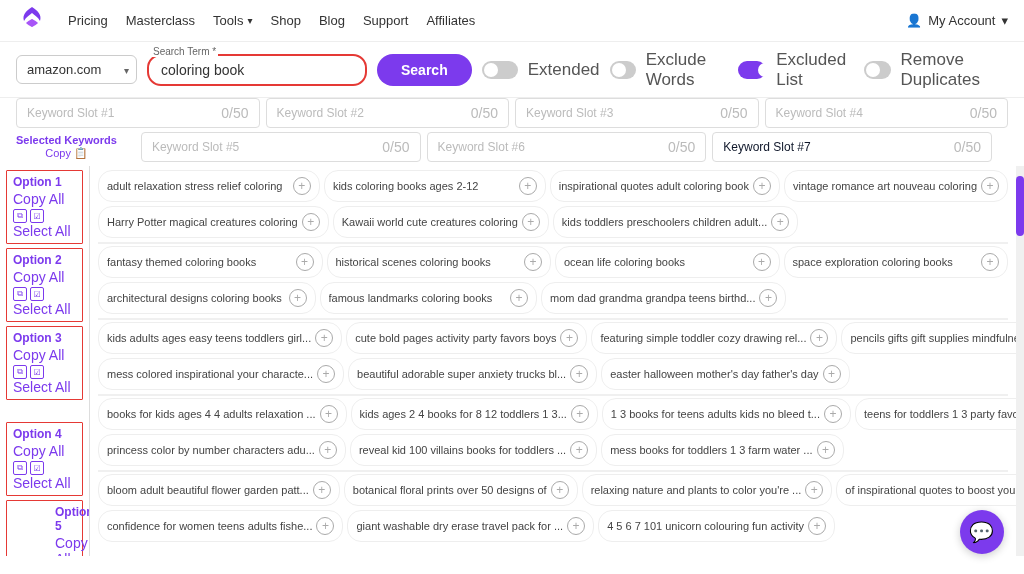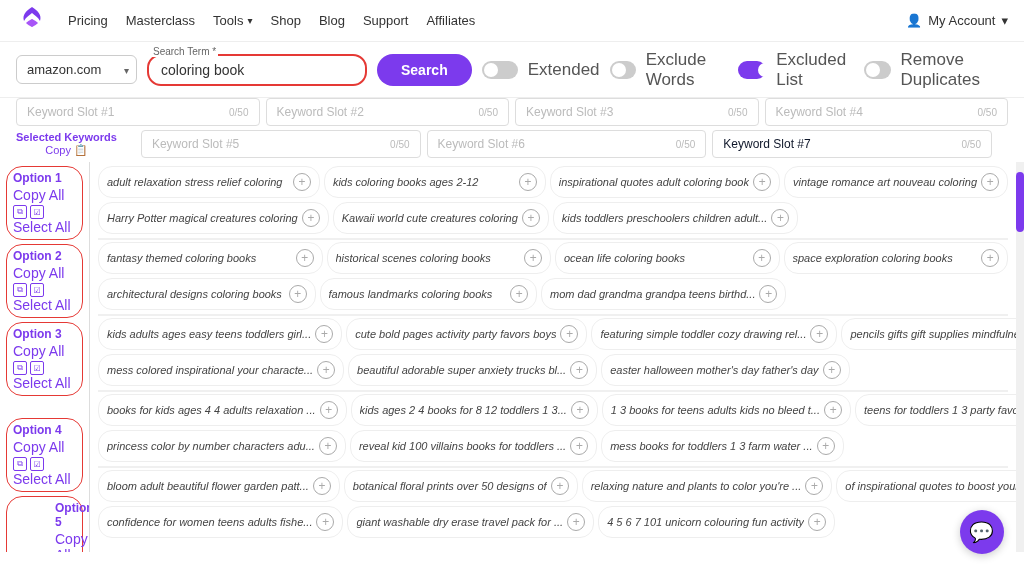--- a/index.html
+++ b/index.html
@@ -43,44 +43,44 @@
     .toggle-group { display: flex; align-items: center; gap: 10px; font-size: 17px; color: #555; }
     .toggle { width: 36px; height: 18px; background: #ccc; border-radius: 9px; position: relative; cursor: pointer; }
     .toggle.on { background: #7c3aed; }
     .toggle-thumb { width: 14px; height: 14px; background: #fff; border-radius: 50%; position: absolute; top: 2px; left: 2px; transition: left 0.2s; }
     .toggle.on .toggle-thumb { left: 20px; }
     .keyword-slot {
       border: 1px solid #ddd; border-radius: 4px; padding: 6px 10px;
       font-size: 12px; color: #aaa; display: flex; justify-content: space-between;
       align-items: center;
     }
-    .slot-count { font-size: 10px; color: #bbb; }
+    .slot-count { font-size: 14px; color: #bbb; }
 
     
     .main-content { display: flex; height: calc(574px - 42px - 56px - 86px); overflow: hidden; }
 
     
     .options-panel { width: 90px; border-right: 1px solid #ddd; overflow-y: auto; }
     .option-item {
-      border: 1px solid #e53935; border-radius: 16px; margin: 4px 6px; padding: 4px 6px;
+      border: 1px solid #e53935; border-radius: 1px; margin: 4px 6px; padding: 4px 6px;
       font-size: 11px; cursor: pointer;
     }
     .option-title { font-weight: 700; color: #7c3aed; font-size: 12px; margin-bottom: 2px; }
     .option-actions { display: flex; align-items: center; gap: 2px; color: #7c3aed; font-size: 14px; }
     .option-actions span { cursor: pointer; }
     .option-icons { display: flex; gap: 3px; margin-top: 2px; }
     .opt-icon { width: 14px; height: 14px; border: 1px solid #7c3aed; border-radius: 2px; display: flex; align-items: center; justify-content: center; font-size: 8px; color: #7c3aed; cursor: pointer; }
 
     
     .results-grid { flex: 1; overflow-y: auto; padding: 4px 8px; }
     .results-section { display: grid; grid-template-columns: repeat(4, 1fr); gap: 4px; margin-bottom: 4px; }
     .result-item {
       border: 1px solid #eee; border-radius: 14px; padding: 6px 8px;
       font-size: 11px; color: #444; display: flex; justify-content: space-between;
-      align-items: center; background: #fff; min-height: 32px; font-style: italic;
+      align-items: center; background: #fff; min-height: 32px;
     }
     .result-text { flex: 1; overflow: hidden; text-overflow: ellipsis; white-space: nowrap; }
     .result-add {
       width: 18px; height: 18px; border: 1.5px solid #aaa; border-radius: 50%;
       display: flex; align-items: center; justify-content: center; font-size: 12px;
       color: #aaa; cursor: pointer; flex-shrink: 0; margin-left: 4px;
     }
     .section-divider { height: 2px; background: #f0f0f0; margin: 2px 0; }
 
     

